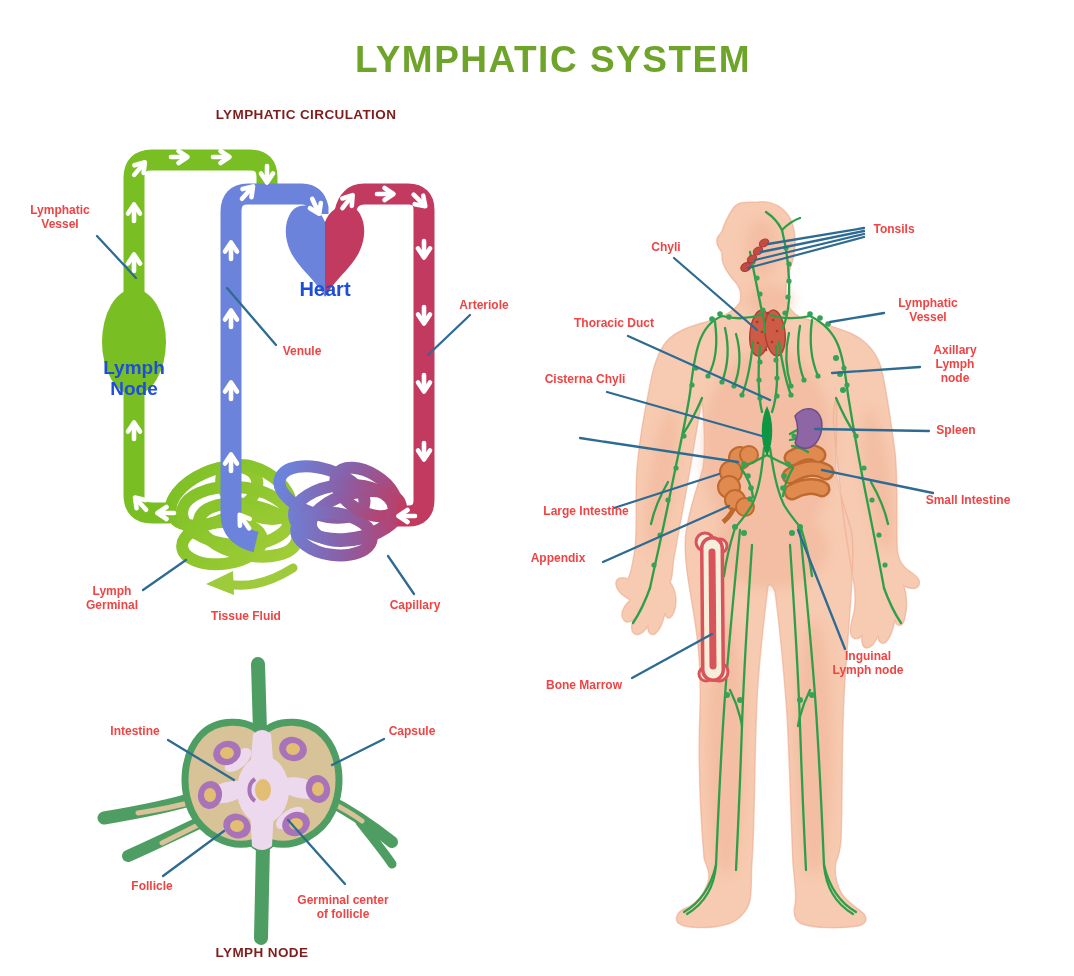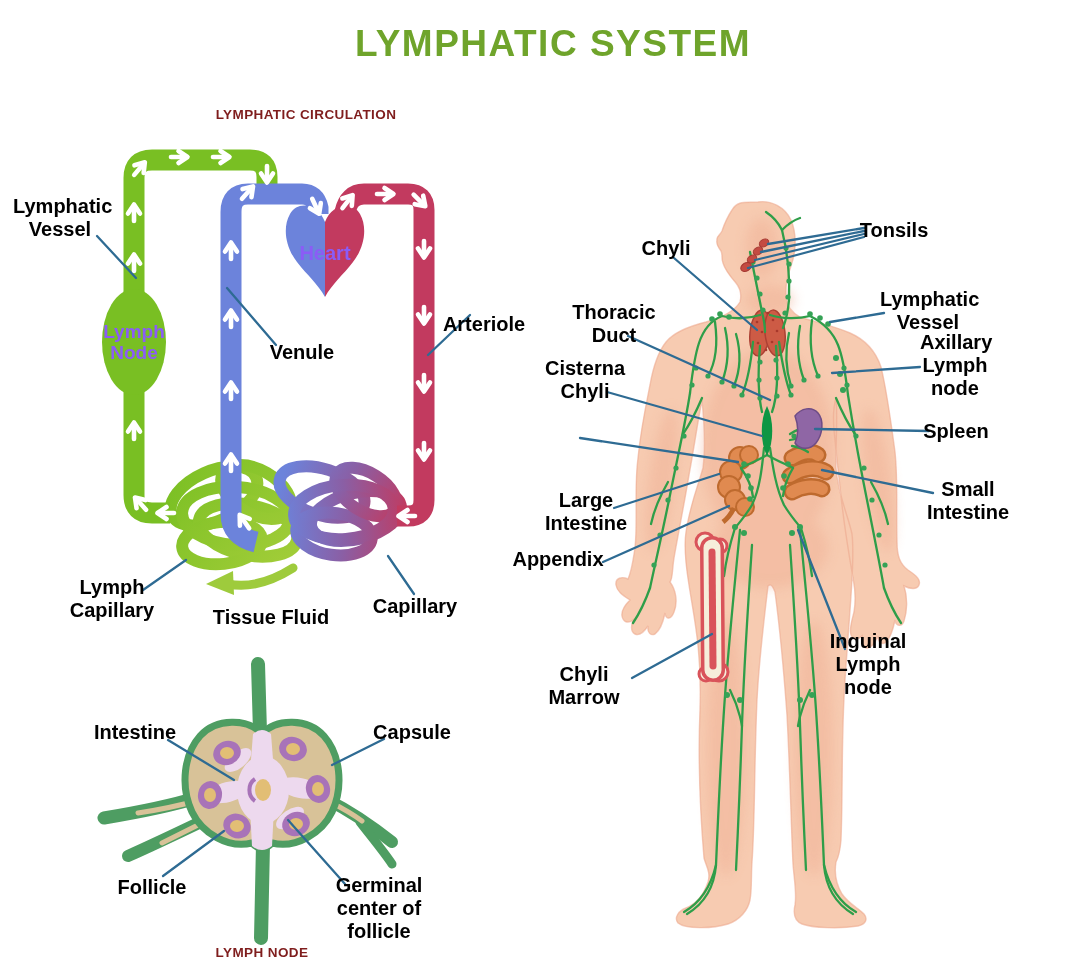--- a/index.html
+++ b/index.html
@@ -1,25 +1,25 @@
 <!DOCTYPE html>
 <html><head>
 <meta charset="utf-8">
 <style>
   html,body{margin:0;padding:0;background:#fff;}
   #stage{position:relative;width:1074px;height:976px;background:#ffffff;overflow:hidden;
          font-family:"Liberation Sans",sans-serif;}
   #art{position:absolute;left:0;top:0;}
   .lbl{position:absolute;transform:translate(-50%,-50%);text-align:center;
-       font-weight:700;font-size:20px;line-height:1.15;color:#000000;}
+       font-weight:700;font-size:12px;line-height:1.15;color:#ef4444;}
   .ttl{position:absolute;transform:translate(-50%,-50%);font-weight:700;font-size:37px;
        letter-spacing:1.5px;color:#6fa42b;white-space:nowrap;}
   .sub{position:absolute;transform:translate(-50%,-50%);font-weight:700;font-size:13.5px;
        letter-spacing:.4px;color:#7f1d1d;white-space:nowrap;}
-  .wht{color:#8b5cf6;}
+  .wht{color:#1d4ed8;margin-top:36px;}
   .h20{font-size:20px;}
   .h19{font-size:19px;line-height:1.12;}
 </style>
 </head>
 <body>
 
 <div id="stage">
 
 <svg id="art" width="1074" height="976" viewBox="0 0 1074 976">
 <defs>
@@ -382,44 +382,44 @@
   <path d="M580,438 L738,462"></path>
   <path d="M929,431 L815,429"></path>
   <path d="M933,493 L822,470"></path>
   <path d="M614,508 L719,474"></path>
   <path d="M603,562 L729,506"></path>
   <path d="M845,649 L798,530"></path>
   <path d="M632,678 L712,634"></path>
 </g>
 </svg>
 
-<div class="ttl" style="left:553px;top:44px">LYMPHATIC SYSTEM</div>
+<div class="ttl" style="left:553px;top:60px">LYMPHATIC SYSTEM</div>
 
 <div class="sub" style="left:306px;top:114px">LYMPHATIC CIRCULATION</div>
 <div class="lbl" style="left:60px;top:218px;width:94px">Lymphatic Vessel</div>
 <div class="lbl wht h19" style="left:134px;top:342px;width:70px">Lymph Node</div>
 <div class="lbl" style="left:302px;top:352px">Venule</div>
 <div class="lbl wht h20" style="left:325px;top:253px">Heart</div>
-<div class="lbl" style="left:484px;top:324px">Arteriole</div>
-<div class="lbl" style="left:112px;top:599px;width:88px">Lymph Capillary</div>
-<div class="lbl" style="left:271px;top:617px">Tissue Fluid</div>
+<div class="lbl" style="left:484px;top:306px">Arteriole</div>
+<div class="lbl" style="left:112px;top:599px;width:88px">Lymph Germinal</div>
+<div class="lbl" style="left:246px;top:617px">Tissue Fluid</div>
 <div class="lbl" style="left:415px;top:606px">Capillary</div>
 
 <div class="lbl" style="left:135px;top:732px">Intestine</div>
 <div class="lbl" style="left:412px;top:732px">Capsule</div>
 <div class="lbl" style="left:152px;top:887px">Follicle</div>
-<div class="lbl" style="left:379px;top:908px;width:96px">Germinal center of follicle</div>
+<div class="lbl" style="left:343px;top:908px;width:96px">Germinal center of follicle</div>
 <div class="sub" style="left:262px;top:952px">LYMPH NODE</div>
 
 <div class="lbl" style="left:666px;top:248px">Chyli</div>
 <div class="lbl" style="left:894px;top:230px">Tonsils</div>
 <div class="lbl" style="left:614px;top:324px;width:88px">Thoracic Duct</div>
 <div class="lbl" style="left:928px;top:311px;width:96px">Lymphatic Vessel</div>
 <div class="lbl" style="left:955px;top:365px;width:70px">Axillary Lymph node</div>
 <div class="lbl" style="left:585px;top:380px;width:90px">Cisterna Chyli</div>
 <div class="lbl" style="left:956px;top:431px">Spleen</div>
 <div class="lbl" style="left:968px;top:501px;width:86px">Small Intestine</div>
 <div class="lbl" style="left:586px;top:512px;width:86px">Large Intestine</div>
 <div class="lbl" style="left:558px;top:559px">Appendix</div>
 <div class="lbl" style="left:868px;top:664px;width:80px">Inguinal Lymph node</div>
-<div class="lbl" style="left:584px;top:686px;width:76px">Chyli Marrow</div>
+<div class="lbl" style="left:584px;top:686px;width:76px">Bone Marrow</div>
 
 </div>
 
 </body></html>

